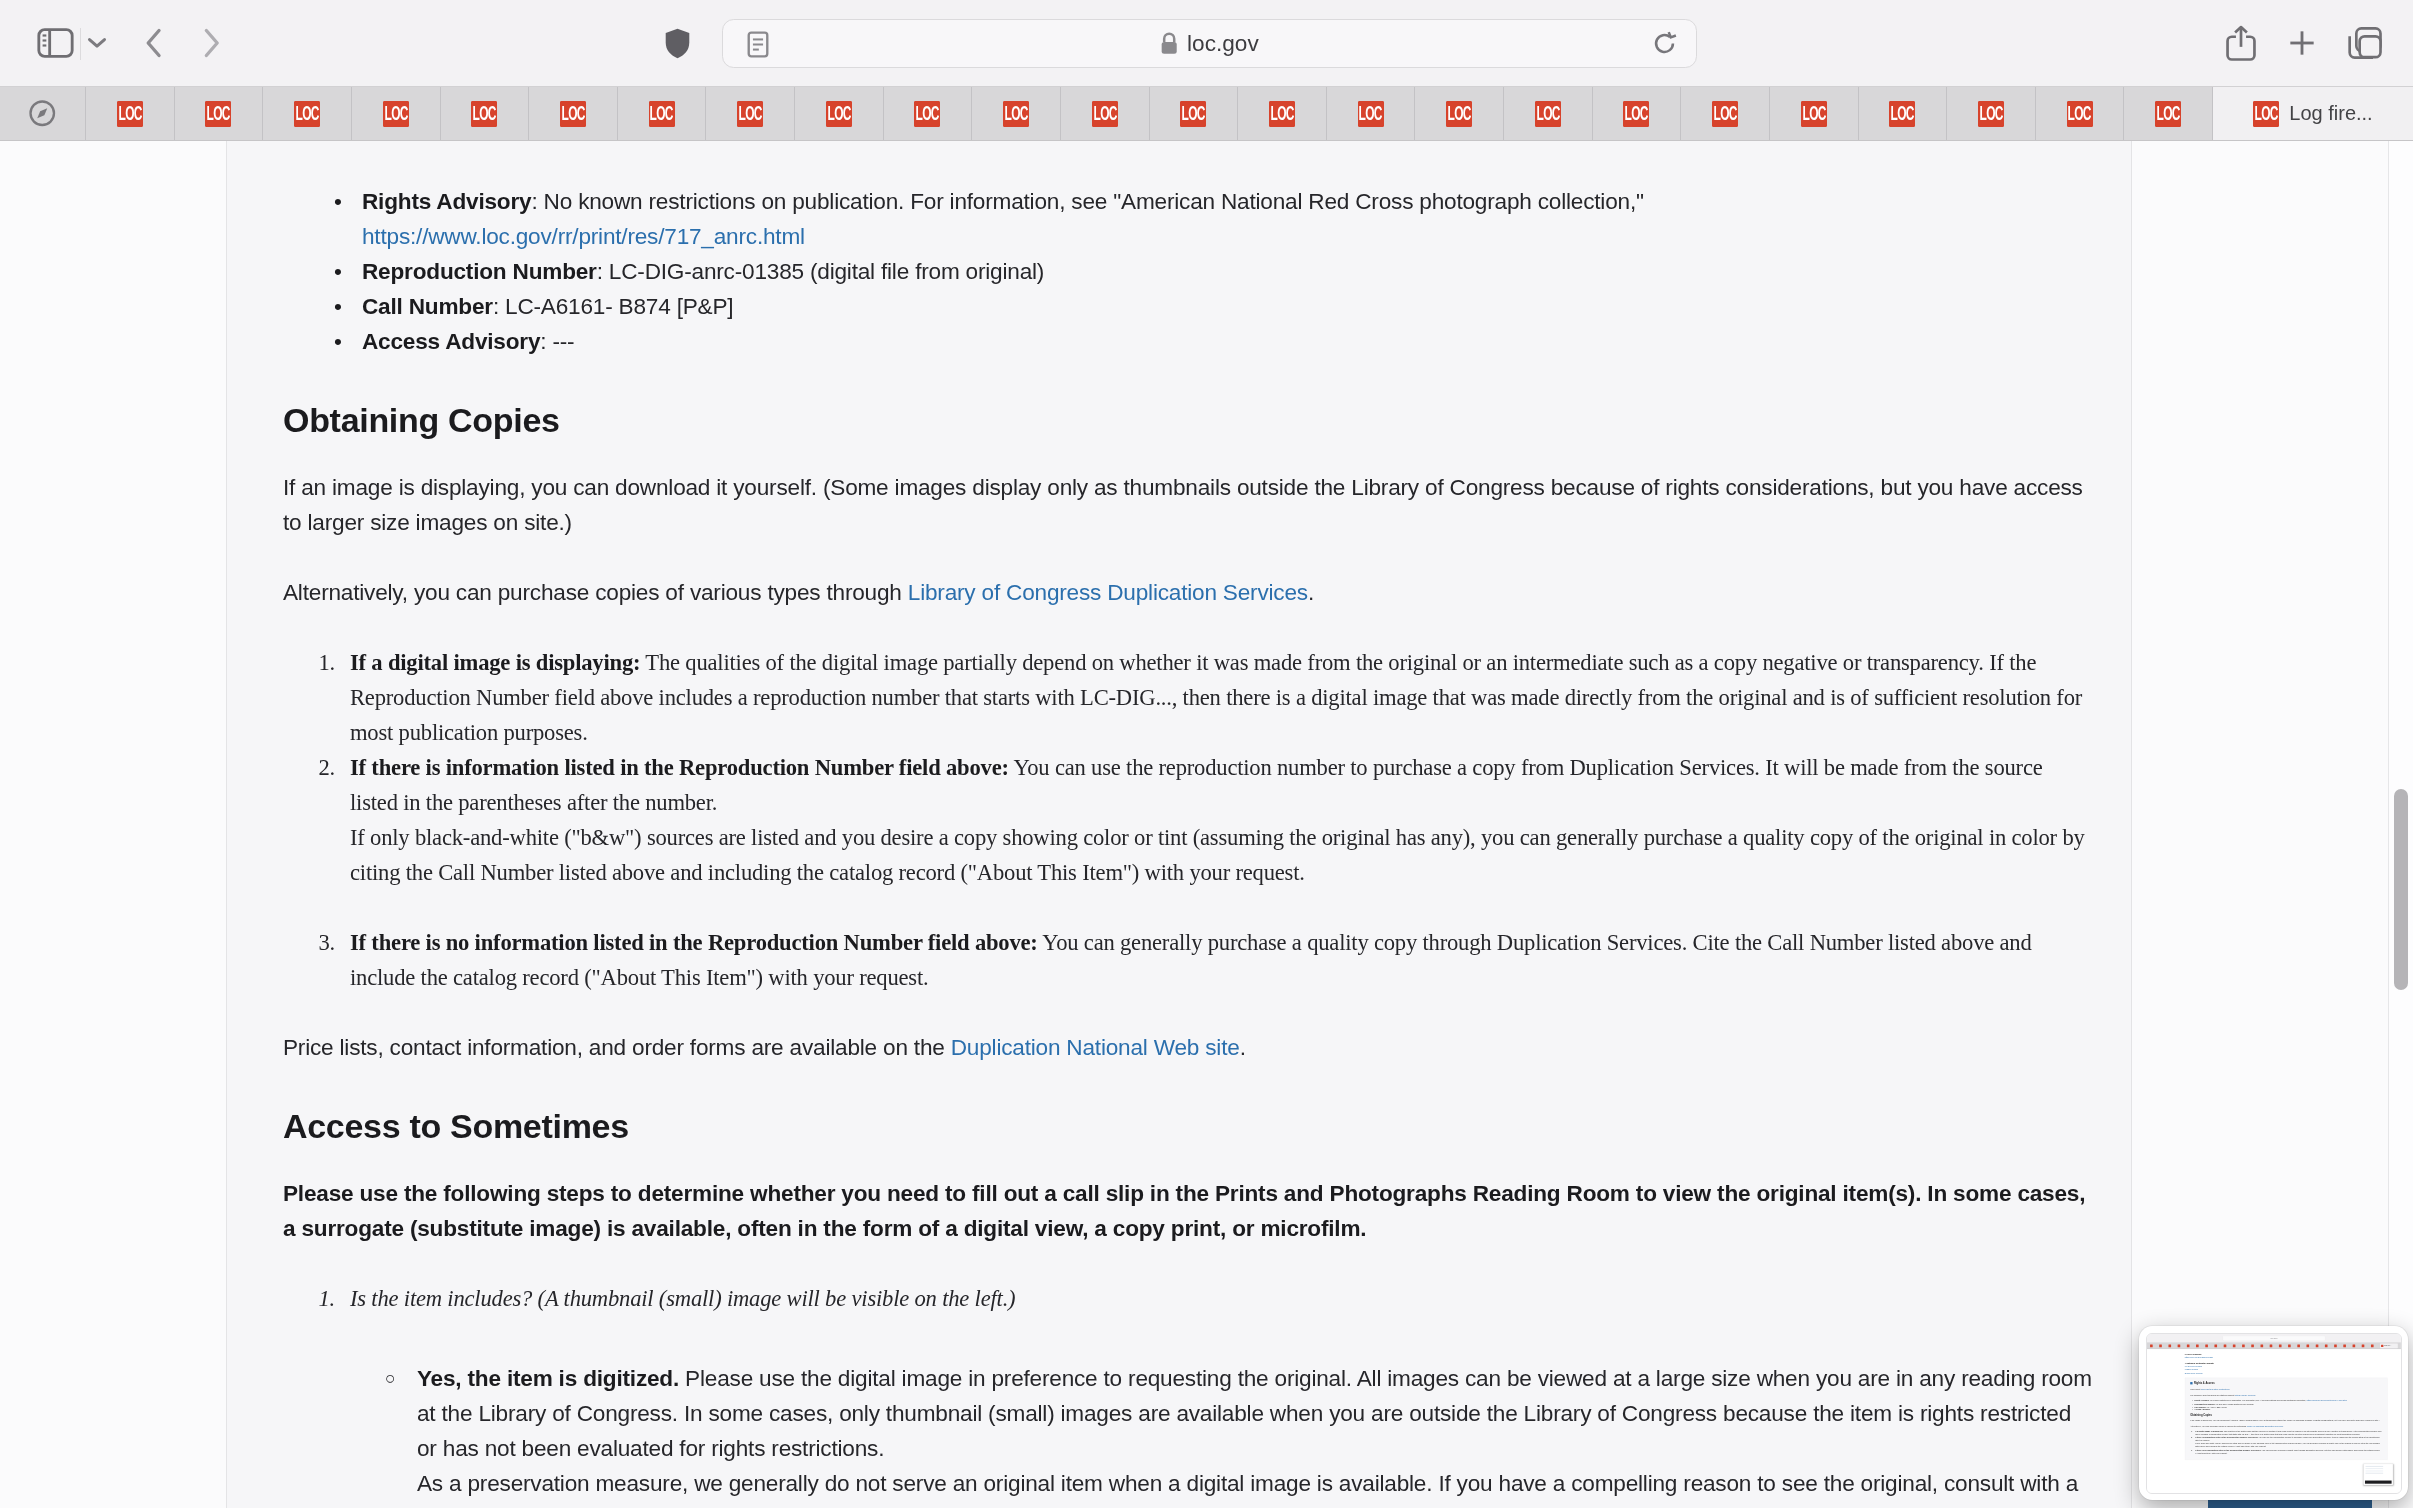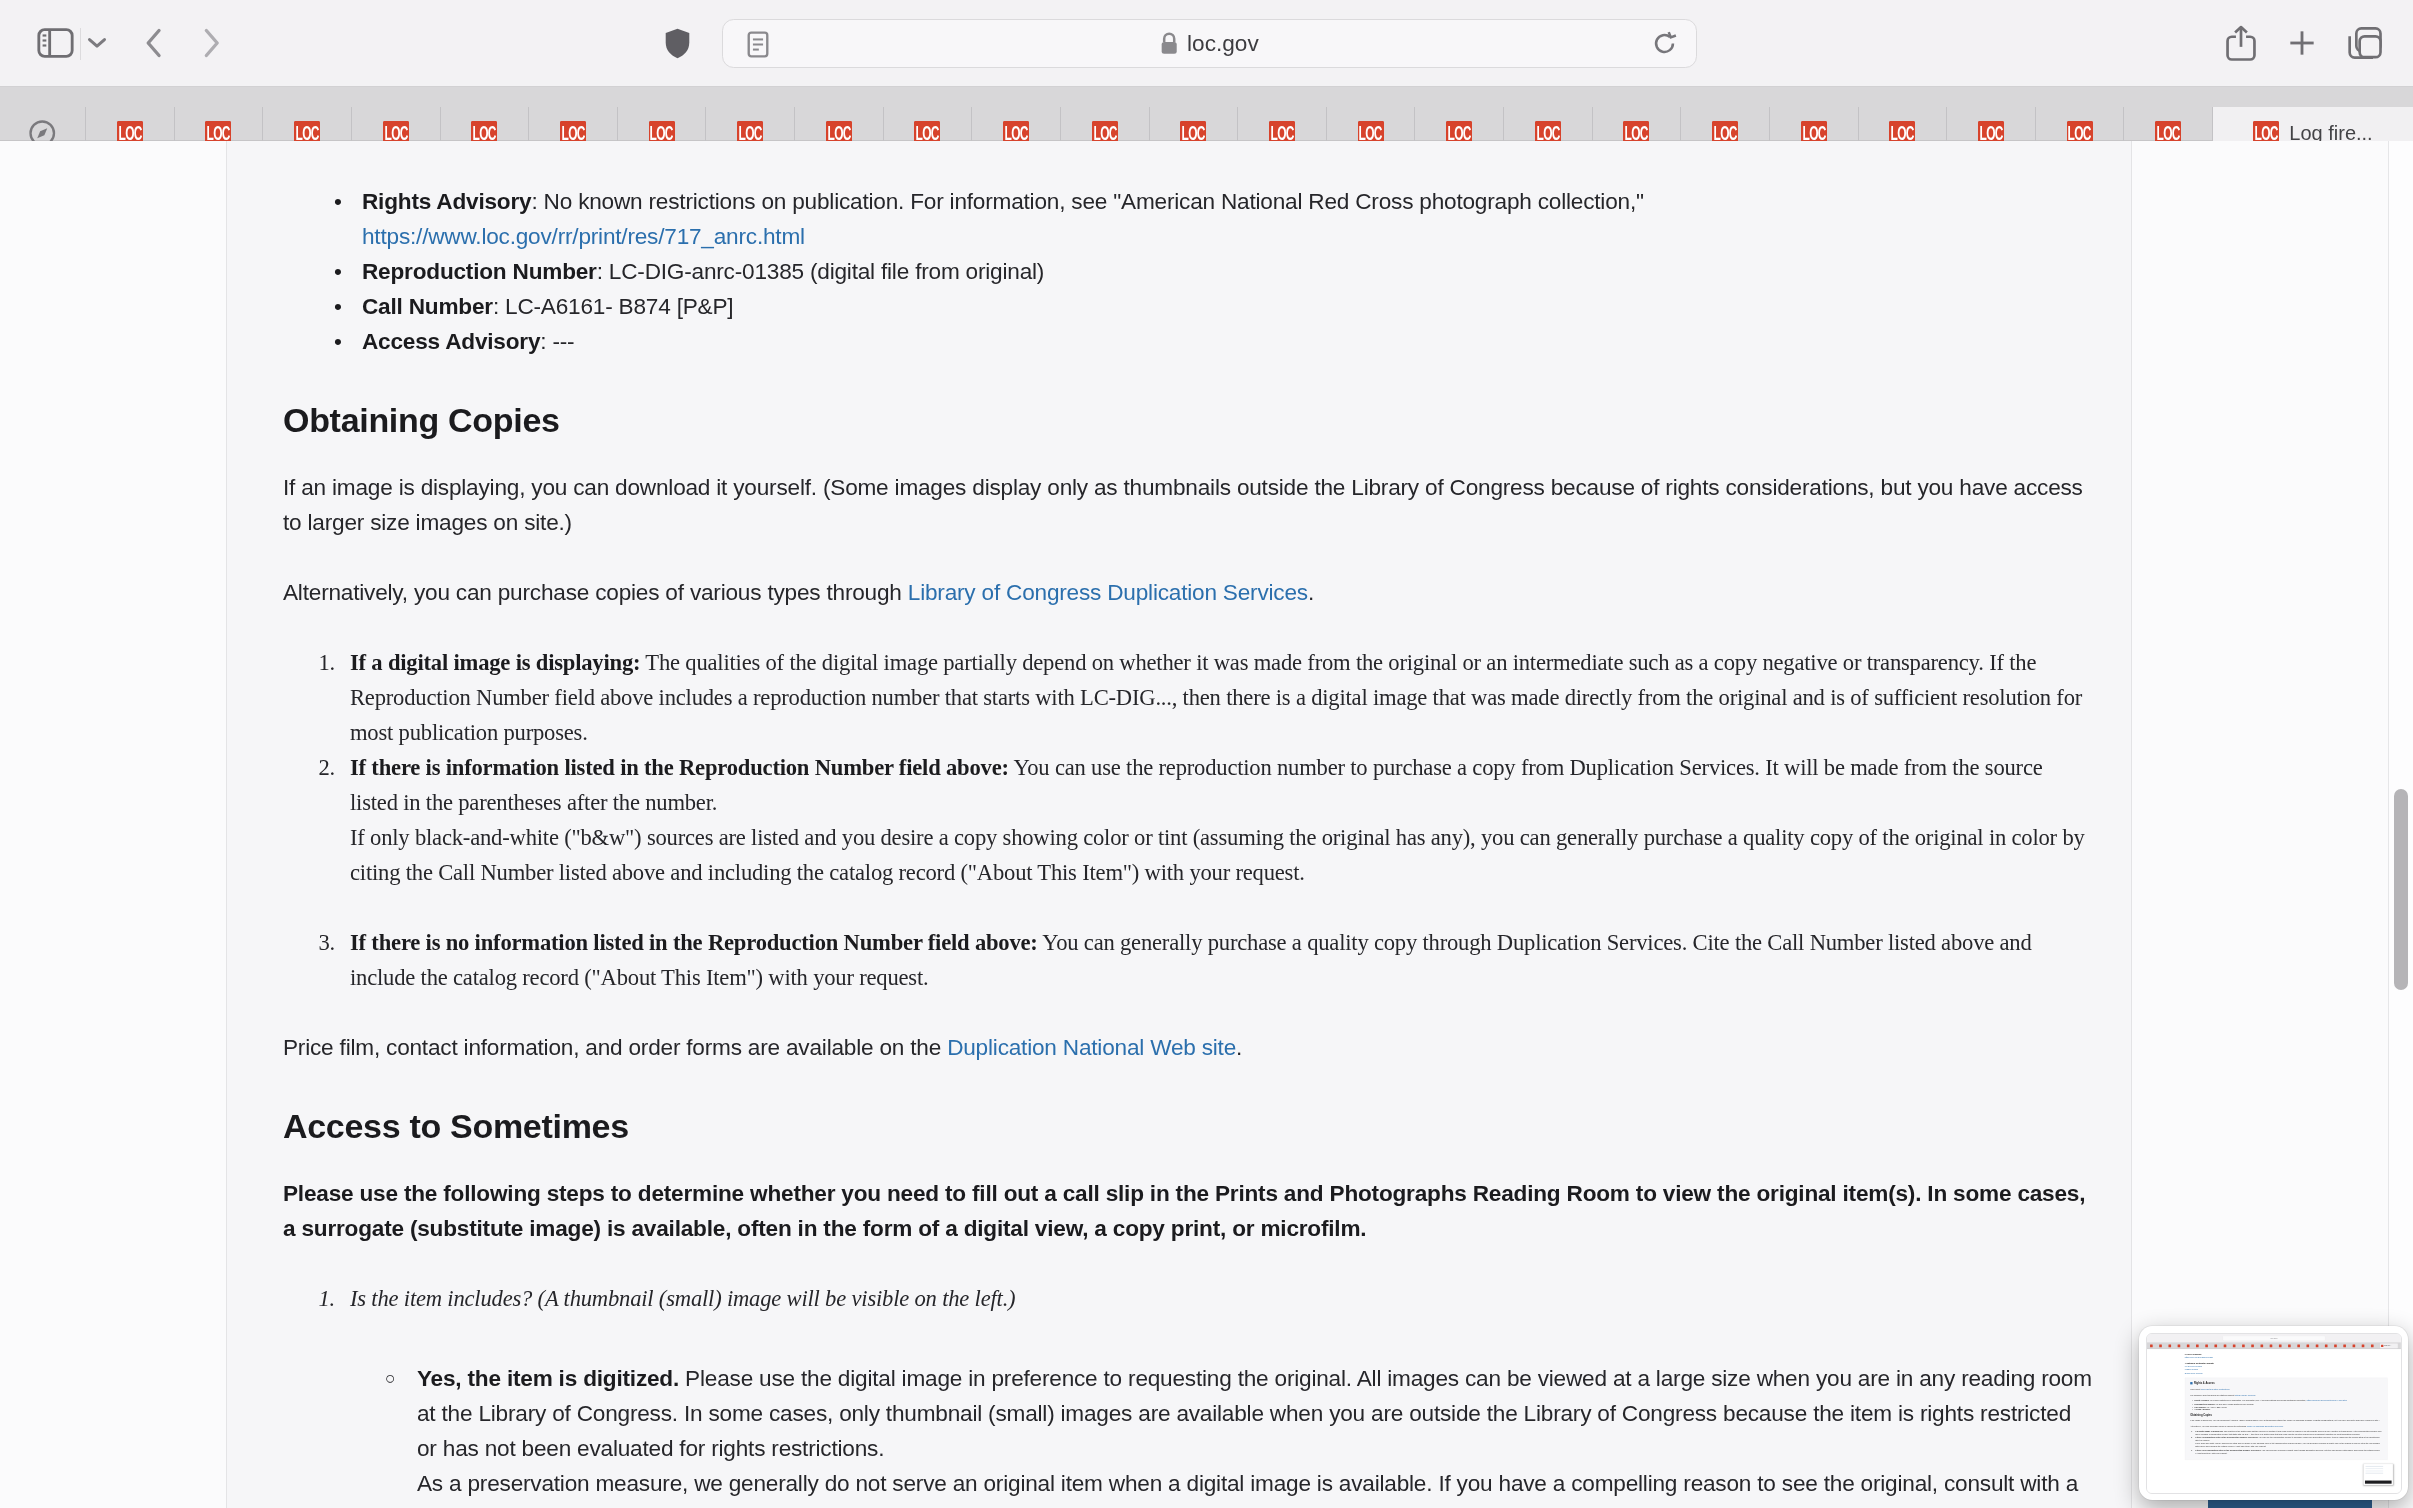--- a/index.html
+++ b/index.html
@@ -14,21 +14,21 @@
   .urlfield{position:absolute;left:722px;top:19px;width:973px;height:47px;border-radius:11.7px;
             background:#f8f7f9;border:0.8px solid #dbdadc;display:flex;align-items:center;}
   .url-center{position:absolute;left:0;right:0;top:0;bottom:0;display:flex;align-items:center;justify-content:center;gap:8.4px;}
   .url-text{font-size:22.6px;color:#3d3c40;}
   .reader-ic{position:absolute;left:23.5px;top:11px;}
   .reload-ic{position:absolute;right:18.4px;top:10px;cursor:pointer;}
 
   
   .tabbar{position:absolute;left:0;top:87px;width:2413px;height:53px;background:#d8d7d9;
           display:flex;border-bottom:0.8px solid #c6c5c7;}
-  .tab{display:flex;align-items:center;justify-content:center;height:53px;box-sizing:border-box;margin-top:20px;}
+  .tab{display:flex;align-items:center;justify-content:center;height:53px;box-sizing:border-box;}
   .tab-compass{width:86px;border-right:0.8px solid #c3c2c5;}
   .tab-strip{flex:1;display:flex;}
   .tab-loc{flex:1;border-right:0.8px solid #c3c2c5;}
   .tab-active{width:200px;background:#f1f0f2;gap:10px;padding:0 11.7px;}
   .tab-active .title{font-size:20px;color:#434346;white-space:nowrap;overflow:hidden;}
   .loc-badge{width:26px;height:26px;background:#d7432c;border-radius:1.7px;display:flex;
              align-items:center;justify-content:center;flex:none;box-shadow:inset 0 0 0 1.7px #d7432c;}
   .loc-badge span{color:#fff;font-size:12.6px;font-weight:800;letter-spacing:-0.8px;
                   transform:scaleY(1.55) scaleX(.95);display:block;}
 
@@ -343,21 +343,21 @@
         <p class="par"><span>Alternatively, you can purchase copies of various types through </span><a class="lnk">Library of Congress Duplication Services</a><span>.</span></p>
 
         <ol class="steps">
           <li><b>If a digital image is displaying:</b><span> The qualities of the digital image partially depend on whether it was made from the original or an intermediate such as a copy negative or transparency. If the Reproduction Number field above includes a reproduction number that starts with LC-DIG..., then there is a digital image that was made directly from the original and is of sufficient resolution for most publication purposes.</span></li>
           <li><b>If there is information listed in the Reproduction Number field above:</b><span> You can use the reproduction number to purchase a copy from Duplication Services. It will be made from the source listed in the parentheses after the number.</span>
             <div>If only black-and-white ("b&amp;w") sources are listed and you desire a copy showing color or tint (assuming the original has any), you can generally purchase a quality copy of the original in color by citing the Call Number listed above and including the catalog record ("About This Item") with your request.</div>
           </li>
           <li class="gap"><b>If there is no information listed in the Reproduction Number field above:</b><span> You can generally purchase a quality copy through Duplication Services. Cite the Call Number listed above and include the catalog record ("About This Item") with your request.</span></li>
         </ol>
 
-        <p class="par"><span>Price film, contact information, and order forms are available on the </span><a class="lnk">Duplication National Web site</a><span>.</span></p>
+        <p class="par"><span>Price lists, contact information, and order forms are available on the </span><a class="lnk">Duplication National Web site</a><span>.</span></p>
 
         <h2 class="hd">Access to Sometimes</h2>
 
         <p class="par"><b>Please use the following steps to determine whether you need to fill out a call slip in the Prints and Photographs Reading Room to view the original item(s). In some cases, a surrogate (substitute image) is available, often in the form of a digital view, a copy print, or microfilm.</b></p>
 
         <ol class="steps q">
           <li>Is the item includes? (A thumbnail (small) image will be visible on the left.)</li>
         </ol>
 
         <ul class="yes">

